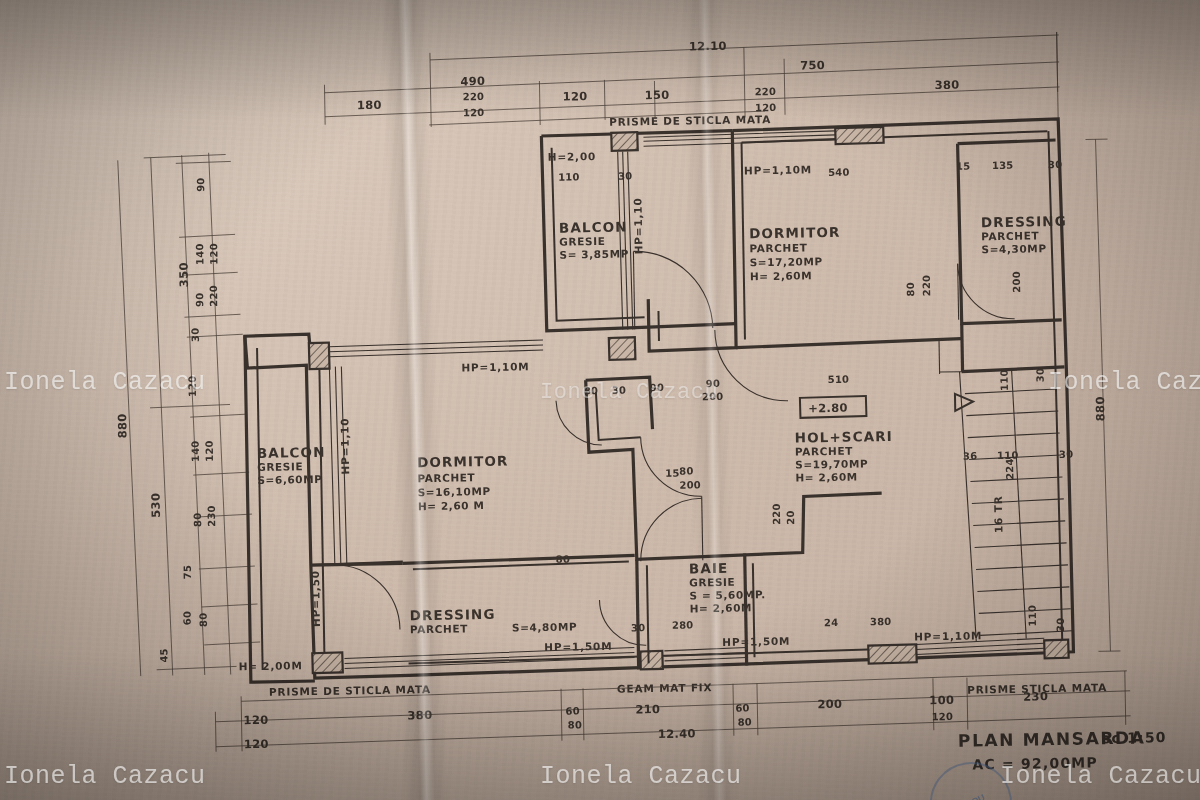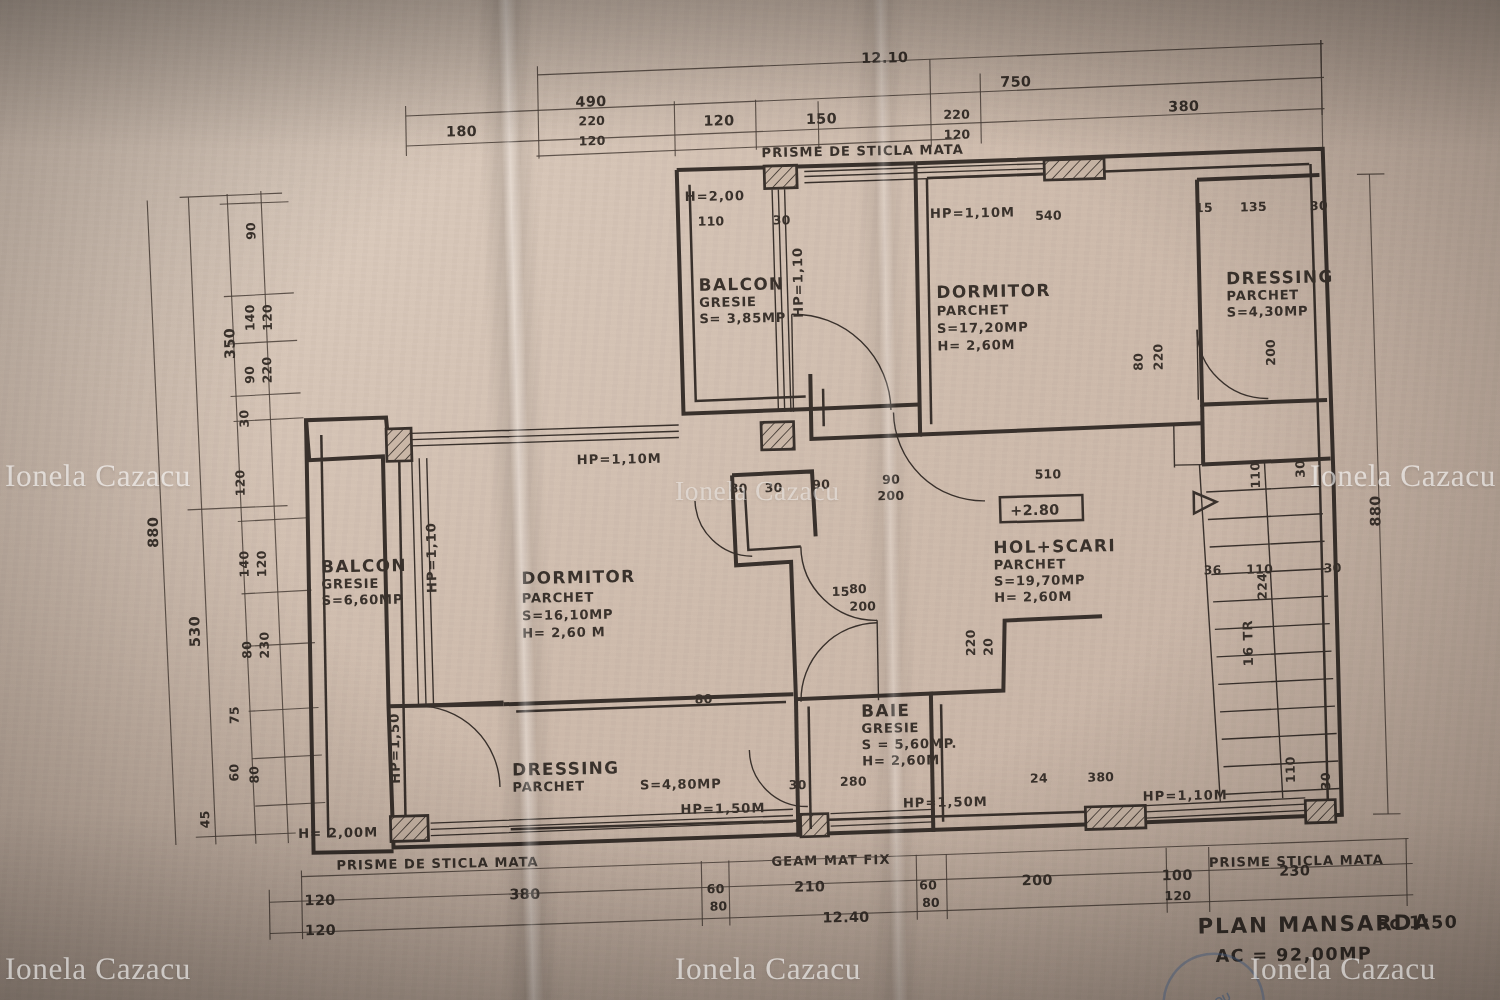--- a/index.html
+++ b/index.html
@@ -86,21 +86,21 @@
   .hw-dim    {font-size:11.5px;letter-spacing:.3px;font-weight:600;}
   .hw-dims   {font-size:10px;letter-spacing:.2px;font-weight:600;}
   .hw-note   {font-size:10.5px;letter-spacing:.8px;font-weight:600;}
   .hw-title  {font-size:17px;letter-spacing:1.6px;}
   .hw-title2 {font-size:14px;letter-spacing:1.2px;}
 
   
   .wm{
     position:absolute;
     color:rgba(255,255,255,.62);
-    font-family:Liberation Serif, serif;
+    font-family:Liberation Mono, monospace;
     font-size:25px;font-weight:400;letter-spacing:.5px;
     white-space:nowrap;pointer-events:none;
     text-shadow:0 1px 2px rgba(0,0,0,.10);
   }
   .wm.dim2{color:rgba(255,255,255,.45);}
   .stamp{
     position:absolute;left:930px;top:762px;width:78px;height:78px;
     border-radius:50%;
     border:2px solid rgba(60,85,120,.45);
     color:rgba(55,80,115,.55);

